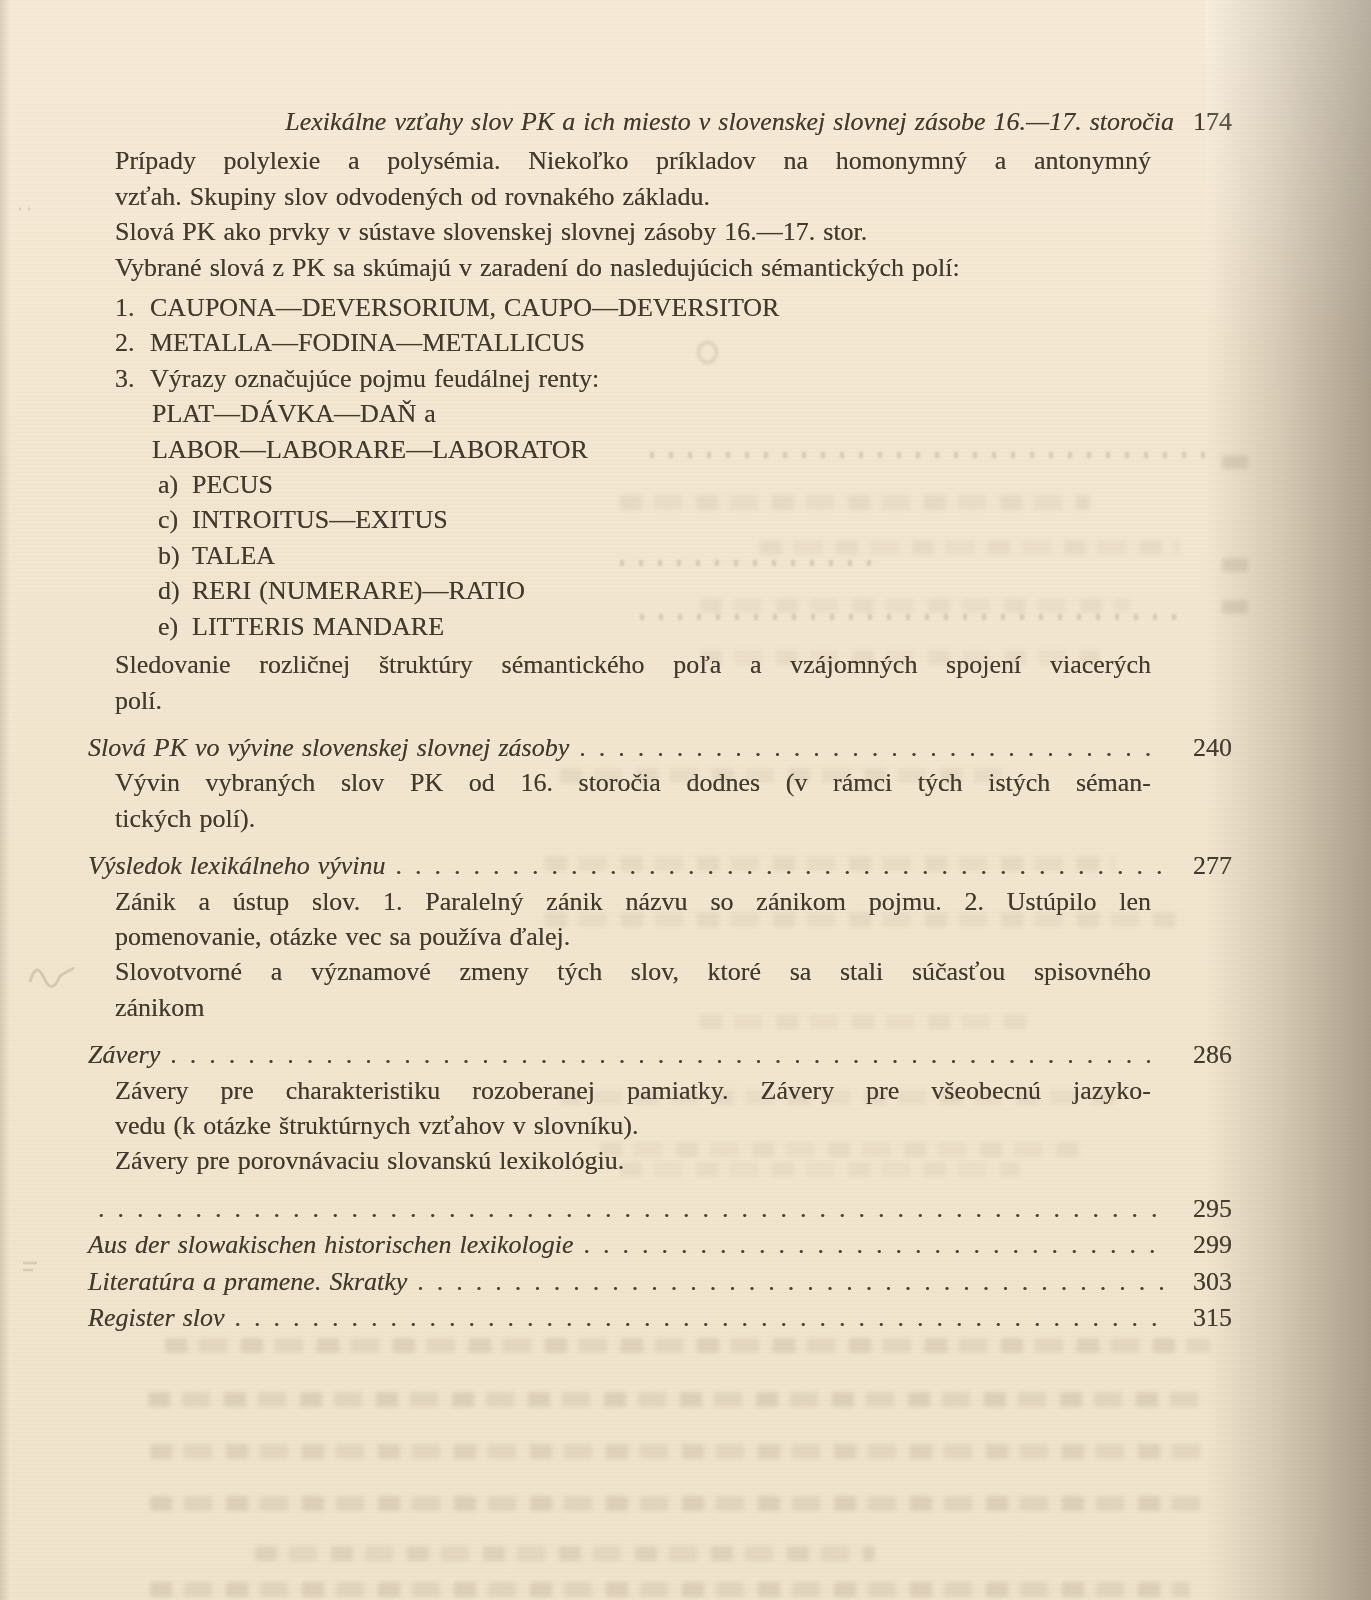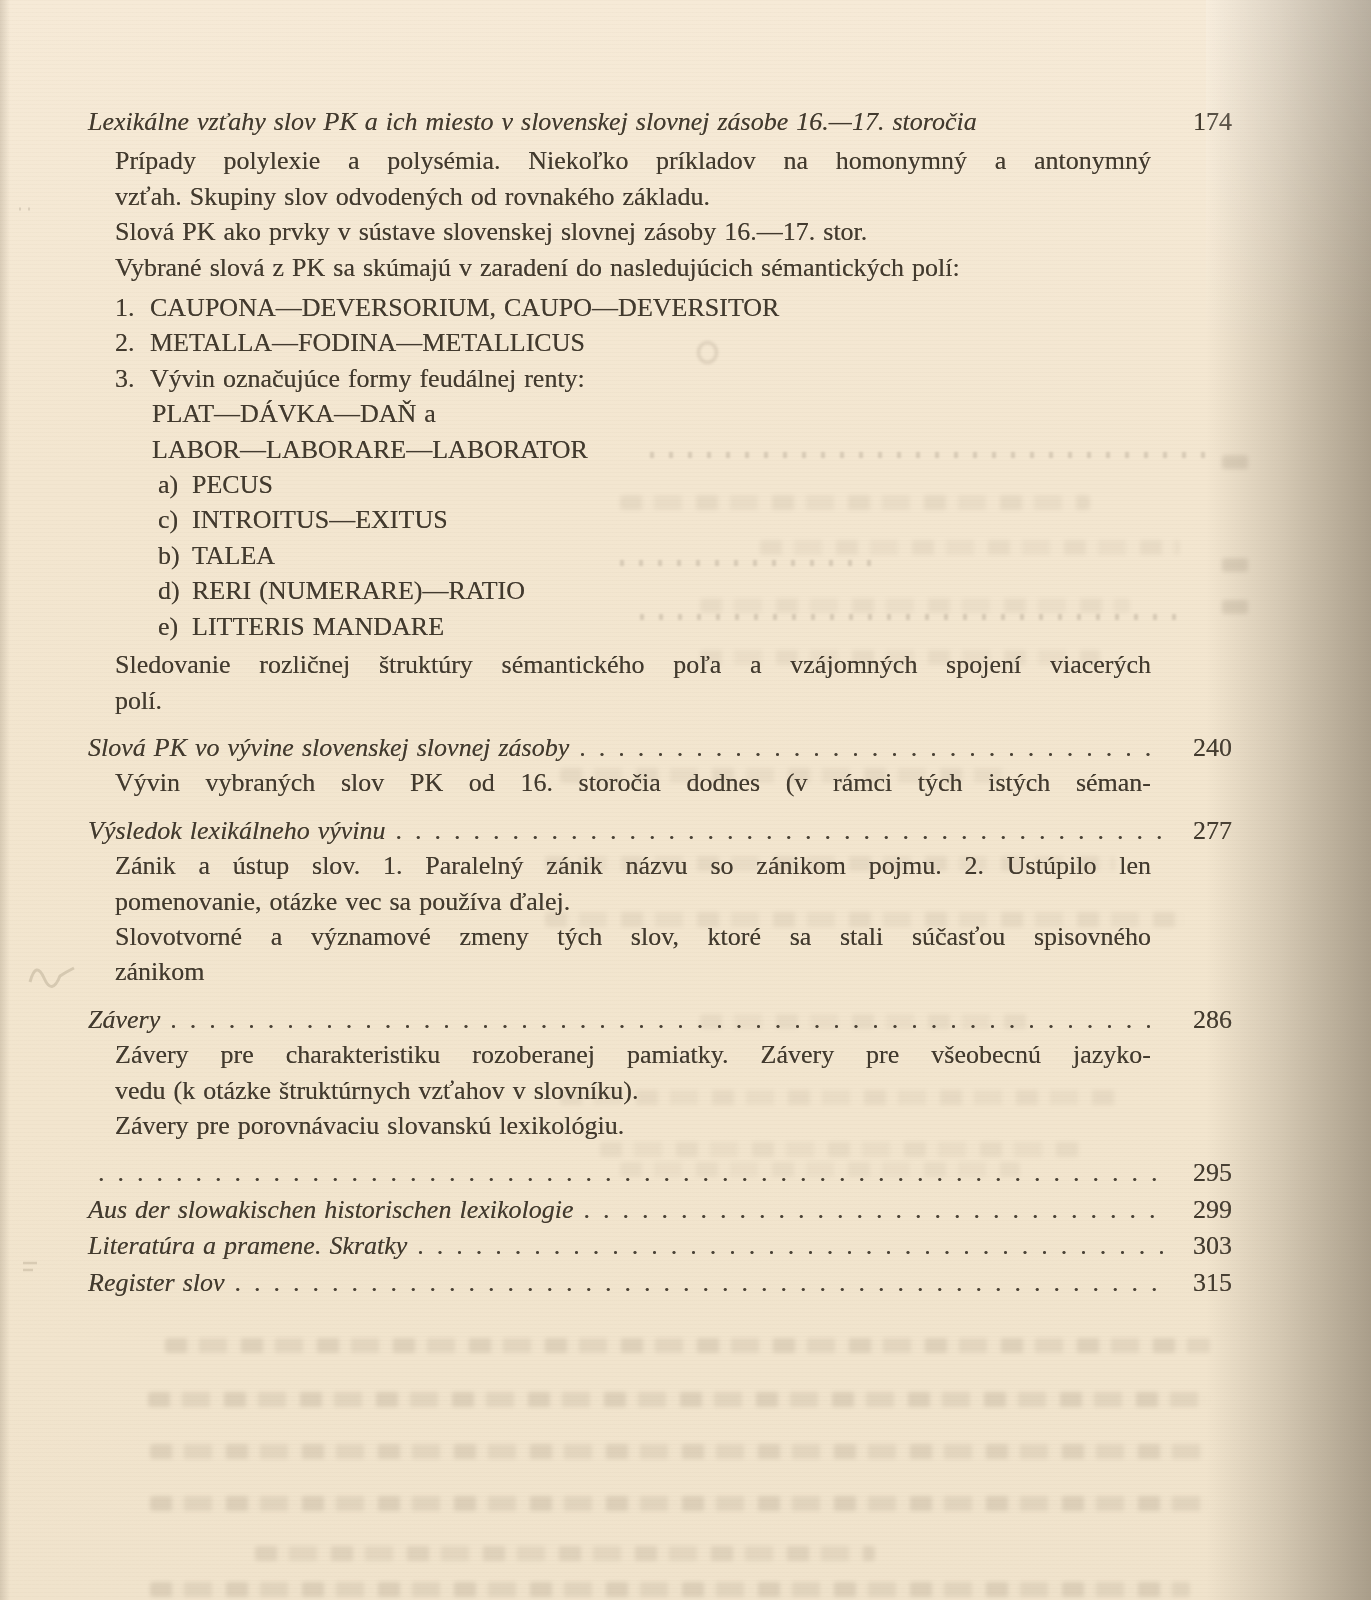--- a/index.html
+++ b/index.html
@@ -34,21 +34,21 @@
   }
   .ghost.blob{width:26px;height:14px;filter:blur(2px);opacity:.25;
     background:rgba(110,95,75,0.6);}
   .ghost-o{position:absolute;width:15px;height:17px;border:3px solid rgba(110,95,75,0.4);
     border-radius:50%;filter:blur(1.6px);opacity:.45;z-index:1;}
   .mark{position:absolute;z-index:2;opacity:.55;filter:blur(.5px);}
   
   .content{position:absolute;left:88px;top:104px;width:1144px;z-index:2;color:#423a2e;}
   .ln{font-size:26px;line-height:35.4px;word-spacing:1.5px;
       text-shadow:0 0 .6px rgba(66,58,46,0.65);}
-  .it{font-style:italic;}
+  .it{font-style:italic;text-align:right;}
   .pj{margin-left:27px;width:1036px;text-align:justify;text-align-last:justify;}
   .pl{margin-left:27px;width:1036px;}
   .num{margin-left:27px;}
   .num .marker{display:inline-block;width:35px;}
   .cont{margin-left:64px;}
   .let{margin-left:70px;}
   .let .marker{display:inline-block;width:34px;}
   .entryrow{display:flex;align-items:baseline;width:1144px;}
   .entryrow .etitle{white-space:nowrap;}
   .entryrow .leader{flex:1;overflow:hidden;white-space:nowrap;margin-left:10px;margin-right:8px;color:#4a4236;}
@@ -113,21 +113,21 @@
     <div class="ln pl">Slová PK ako prvky v sústave slovenskej slovnej zásoby 16.—17. stor.</div>
     <div class="ln pl">Vybrané slová z PK sa skúmajú v zaradení do nasledujúcich sémantických polí:</div>
 
     <div class="ln num mt5">
       <span class="marker">1.</span><span>CAUPONA—DEVERSORIUM, CAUPO—DEVERSITOR</span>
     </div>
     <div class="ln num">
       <span class="marker">2.</span><span>METALLA—FODINA—METALLICUS</span>
     </div>
     <div class="ln num">
-      <span class="marker">3.</span><span>Vývin označujúce formy feudálnej renty:</span>
+      <span class="marker">3.</span><span>Výrazy označujúce pojmu feudálnej renty:</span>
     </div>
     <div class="ln cont">PLAT—DÁVKA—DAŇ a</div>
     <div class="ln cont">LABOR—LABORARE—LABORATOR</div>
     <div class="ln let">
       <span class="marker">a)</span><span>PECUS</span>
     </div>
     <div class="ln let">
       <span class="marker">c)</span><span>INTROITUS—EXITUS</span>
     </div>
     <div class="ln let">
@@ -142,20 +142,21 @@
 
     <div class="ln pj mt3">Sledovanie rozličnej štruktúry sémantického poľa a vzájomných spojení viacerých</div>
     <div class="ln pl">polí.</div>
 
     <div class="ln entryrow mt12">
       <span class="etitle it">Slová PK vo vývine slovenskej slovnej zásoby</span>
       <span class="leader"></span>
       <span class="pagenum">240</span>
     </div>
     <div class="ln pj">Vývin vybraných slov PK od 16. storočia dodnes (v rámci tých istých séman-</div>
+    <div class="ln pl">tických polí).</div>
 
     <div class="ln entryrow mt12">
       <span class="etitle it">Výsledok lexikálneho vývinu</span>
       <span class="leader"></span>
       <span class="pagenum">277</span>
     </div>
     <div class="ln pj">Zánik a ústup slov. 1. Paralelný zánik názvu so zánikom pojmu. 2. Ustúpilo len</div>
     <div class="ln pl">pomenovanie, otázke vec sa používa ďalej.</div>
     <div class="ln pj">Slovotvorné a významové zmeny tých slov, ktoré sa stali súčasťou spisovného</div>
     <div class="ln pl">zánikom</div>

